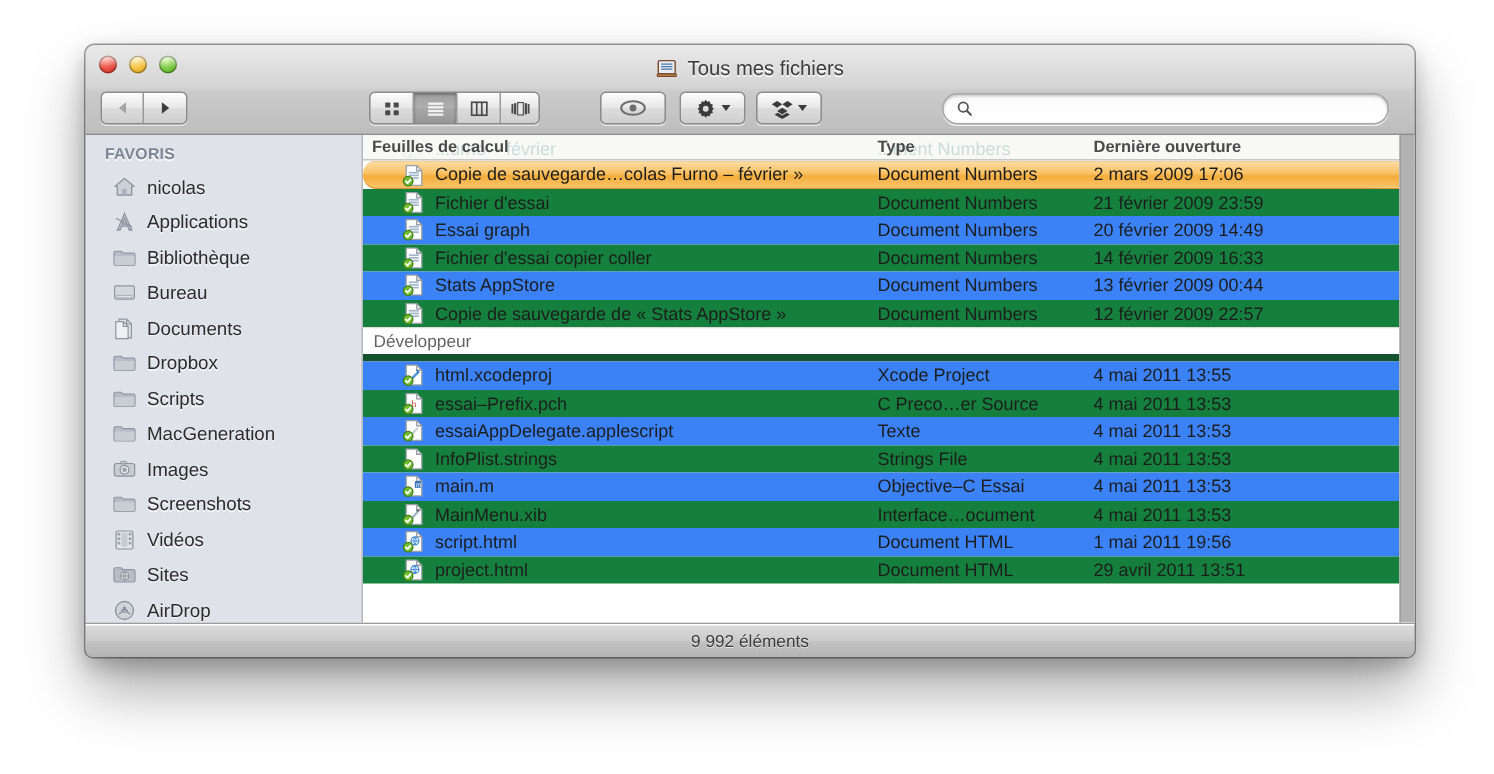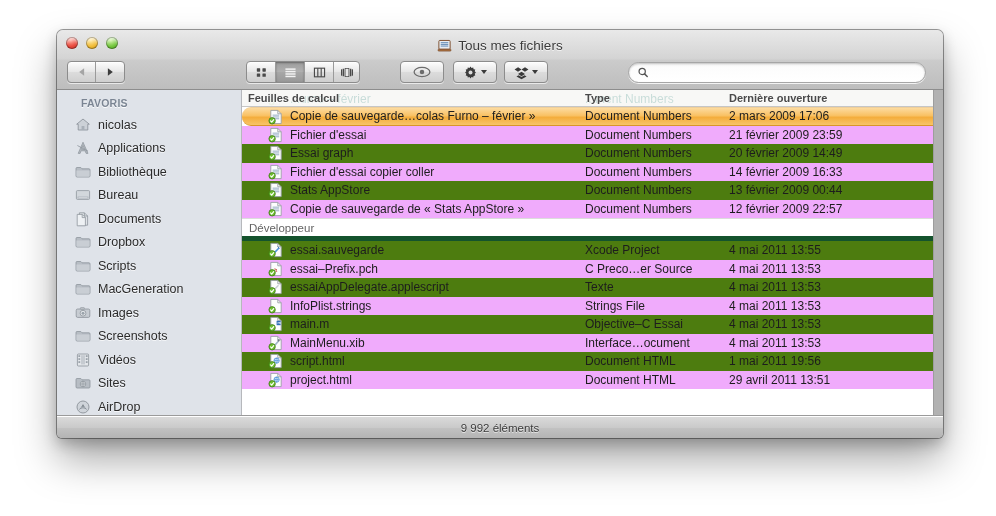--- a/index.html
+++ b/index.html
@@ -149,21 +149,21 @@
     border-right: 1px solid #b6b8bc;
     overflow: hidden;
     padding-top: 4px;
   }
   .side-header {
     font-size: 10.5px;
     font-weight: bold;
     color: #7b8593;
     letter-spacing: 0.2px;
     text-shadow: 0 1px 0 rgba(255,255,255,0.85);
-    padding: 3px 0 4px 24px;
+    padding: 3px 0 4px 13px;
   }
   .side-item {
     display: flex; align-items: center;
     gap: 7px;
     height: 23.5px;
     padding-left: 18px;
     font-size: 12.5px;
     color: #2b2b2b;
     text-shadow: 0 1px 0 rgba(255,255,255,0.7);
     cursor: default;
@@ -229,22 +229,22 @@
 
   .row {
     height: 18.5px;
     display: flex; align-items: center;
     position: relative;
     font-size: 12px;
     color: #1d1d1d;
     cursor: default;
     white-space: nowrap;
   }
-  .row.odd  { background: #f0abfc; }
-  .row.even { background: #4d7c0f; }
+  .row.odd  { background: #15803d; }
+  .row.even { background: #3b82f6; }
   .row.selected {
     background: linear-gradient(to bottom,#fcd089 0%,#f8bd5e 48%,#f2ad3f 52%,#f7c madrid 100%);
     background: linear-gradient(to bottom,#fddba0 0%,#f9c163 45%,#f4ad3c 55%,#f8c469 100%);
     border-top: 1px solid #f0cf98;
     border-bottom: 1px solid #d9962a;
     border-radius: 9px 0 0 9px;
   }
   .row .c { position: absolute; }
   .c-ico  { left: 26px; top: 1px; width: 16px; height: 16px; display: flex; align-items: center; justify-content: center; }
   .c-name { left: 48px; }
@@ -757,21 +757,21 @@
           <div class="sep-line"></div>
 
           <div class="group-label">Développeur</div>
 
           <div class="row even">
             <span class="c c-ico">
                 <svg width="16" height="16">
                   <use href="#ic-xcode"></use>
                 </svg>
               </span>
-            <span class="c c-name">essai.sauvegarde</span>
+            <span class="c c-name">html.xcodeproj</span>
             <span class="c c-type">Xcode Project</span>
             <span class="c c-date">4 mai 2011 13:55</span>
           </div>
           <div class="row odd">
             <span class="c c-ico">
                 <svg width="16" height="16">
                   <use href="#ic-pch"></use>
                 </svg>
               </span>
             <span class="c c-name">essai–Prefix.pch</span>

